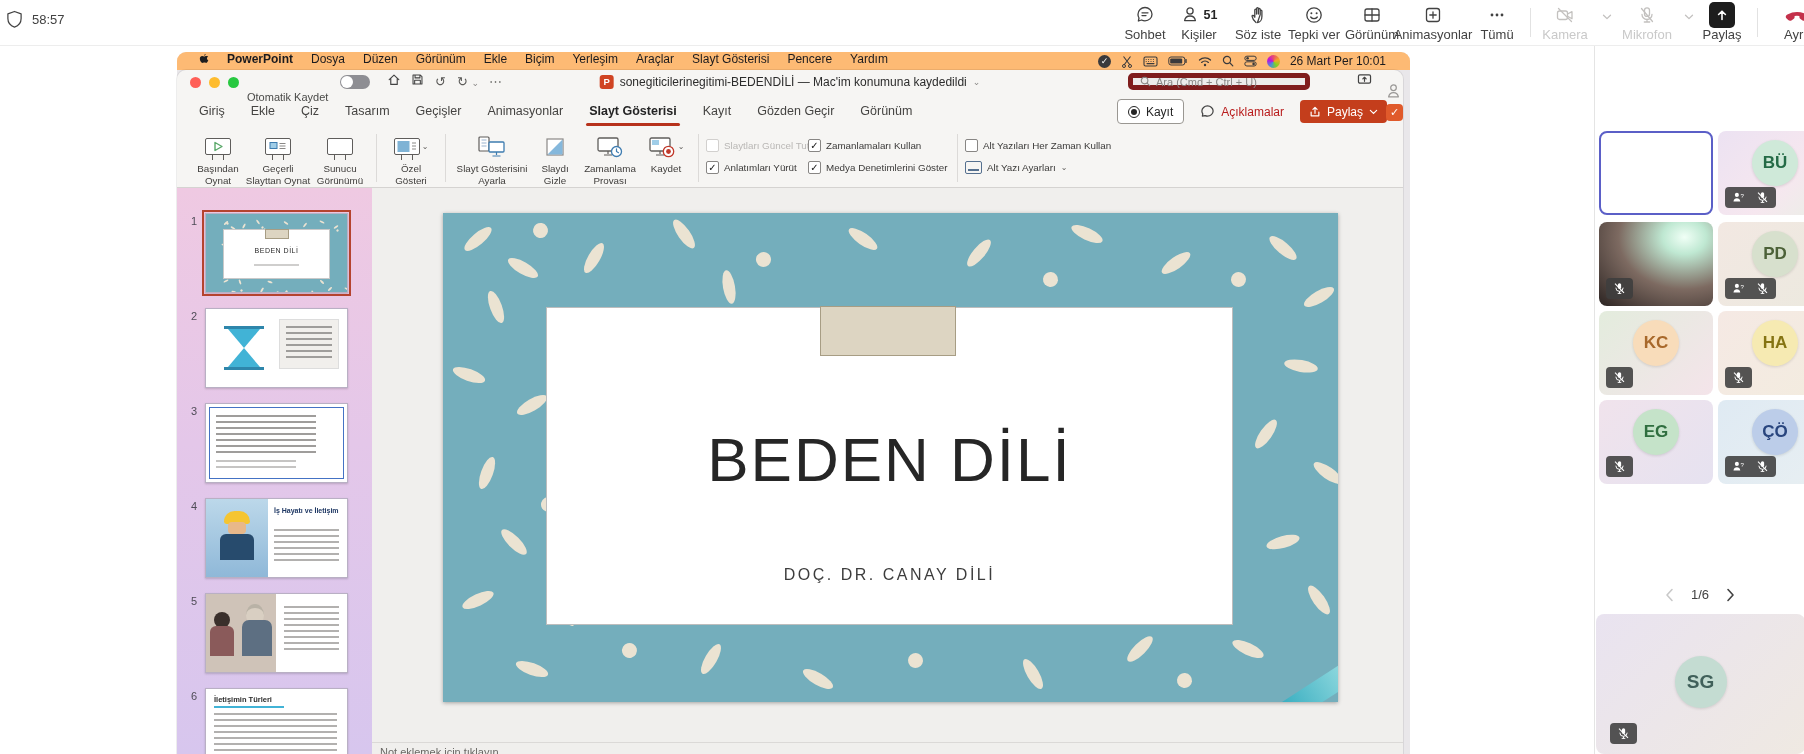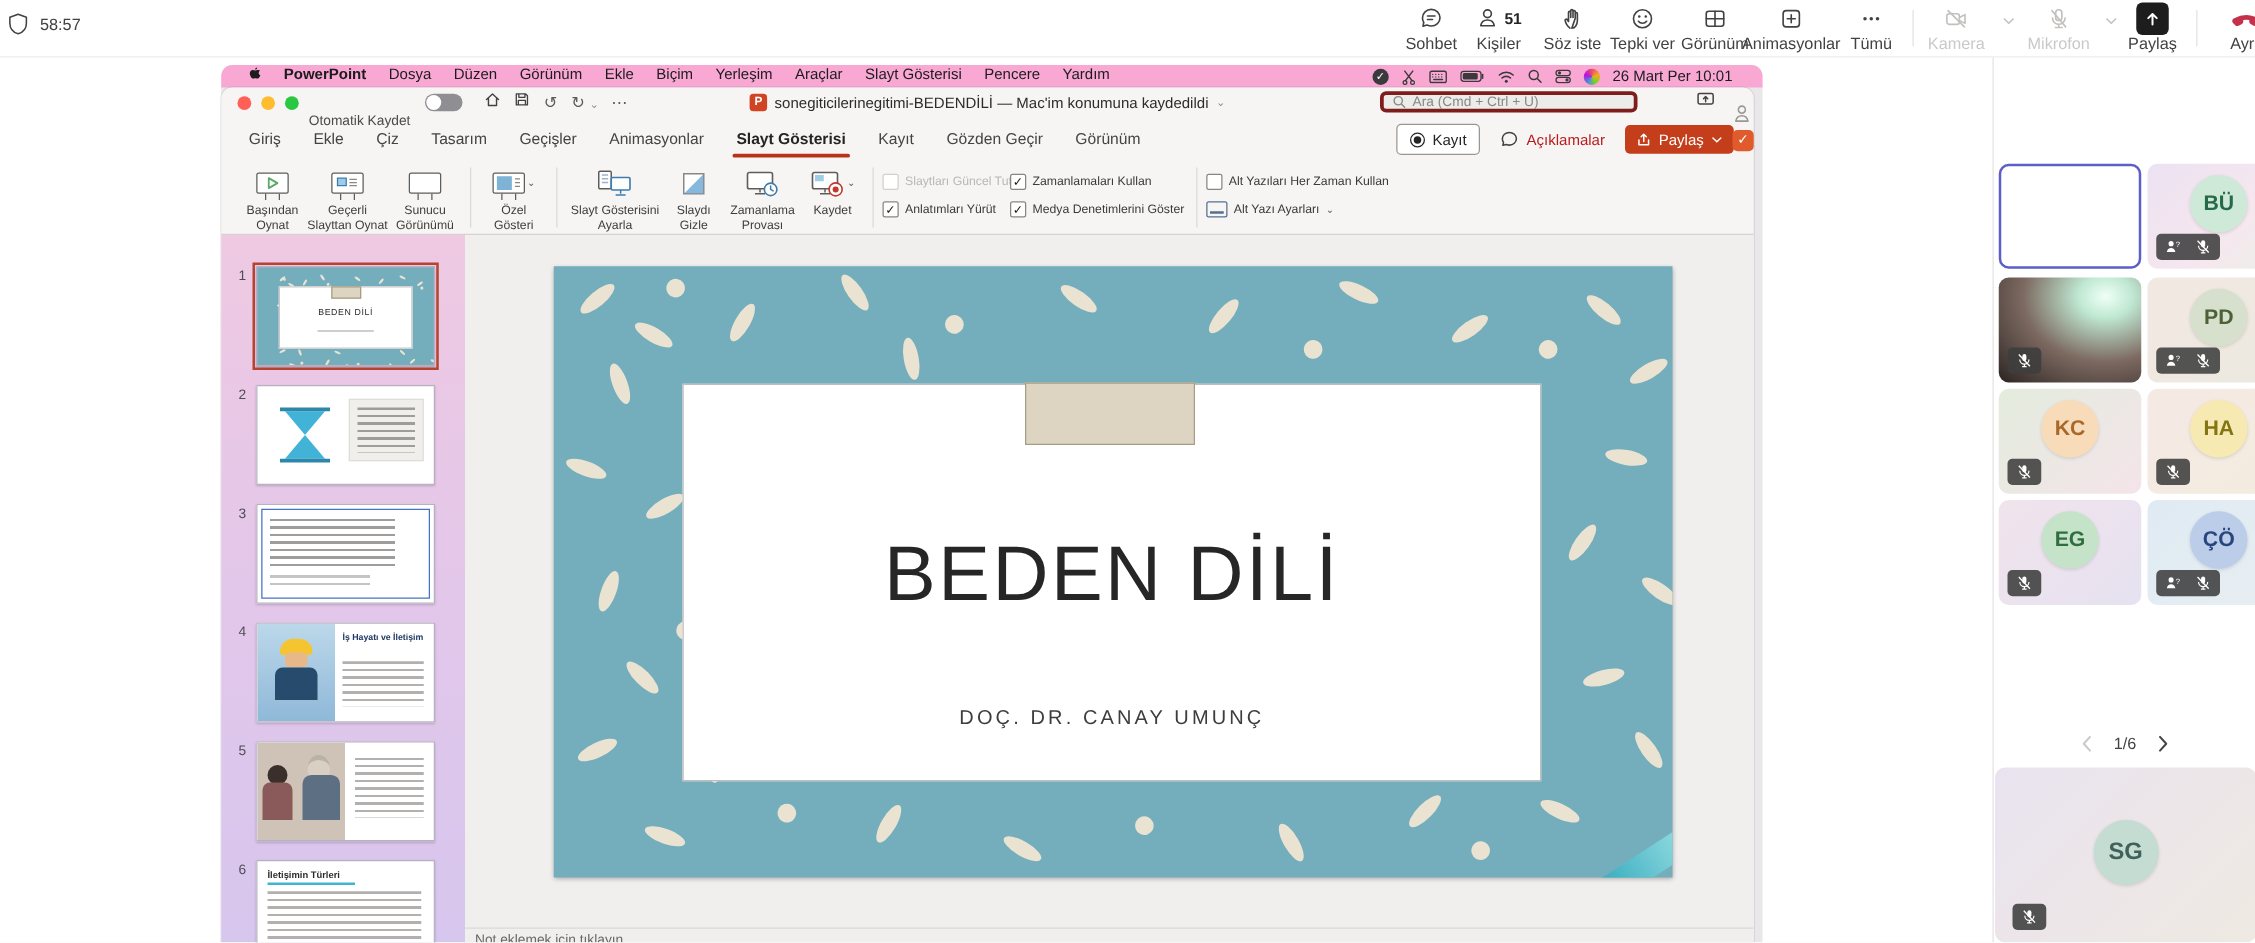--- a/index.html
+++ b/index.html
@@ -16,21 +16,21 @@
   .tbi .ic{height:22px;display:flex;align-items:center;justify-content:center;gap:3px;}
   .tbl{font-size:13px;color:#424242;white-space:nowrap;}
   .tbi.dis .tbl{color:#c9c9c9;}
   .cnt{font-size:12.5px;font-weight:700;color:#242424;}
   .tbsep{position:absolute;top:8px;width:1px;height:29px;background:#e2e2e2;}
   .devchev{position:absolute;top:14px;}
   .sharebox{width:26px;height:26px;background:#1d1d1d;border-radius:5px;display:flex;align-items:center;justify-content:center;}
 
   
   .share{position:absolute;left:177px;top:52px;width:1233px;height:702px;background:#e9e7ea;border-radius:9px 9px 0 0;}
-  .menubar{position:absolute;left:0;top:0;width:1233px;height:18px;background:#f9a8d4;border-radius:9px 9px 0 0;
+  .menubar{position:absolute;left:0;top:0;width:1233px;height:18px;background:#fdba74;border-radius:9px 9px 0 0;
            display:flex;align-items:center;padding:0 0 4px 12px;box-sizing:border-box;font-size:12px;color:#1c1b1e;}
   .mi{padding:0 9px;white-space:nowrap;cursor:default;}
   .mi.app{font-weight:700;}
   .mb-right{position:absolute;right:24px;top:0;height:18px;display:flex;align-items:center;gap:10px;}
   .clock{font-size:12px;font-weight:500;white-space:nowrap;color:#1c1b1e;}
   .sircle{width:13px;height:13px;border-radius:50%;background:conic-gradient(#e94f6b,#f5a623,#7ed321,#4a90d9,#bd10e0,#e94f6b);}
   .shieldck{width:13px;height:13px;border-radius:50%;background:#3a3a3c;color:#fff;font-size:9px;line-height:13px;text-align:center;}
 
   
   .pptwin{position:absolute;left:0;top:18px;width:1226px;height:684px;background:#f6f5f3;border-radius:9px 9px 0 0;
@@ -39,21 +39,21 @@
   .light{width:11px;height:11px;border-radius:50%;}
   .autosave{position:absolute;left:70px;top:21px;font-size:11px;color:#4a4a48;white-space:nowrap;}
   .toggle{position:absolute;left:163px;top:5px;width:30px;height:14px;border-radius:7px;background:#8e8e93;}
   .knob{position:absolute;left:1px;top:1px;width:12px;height:12px;border-radius:50%;background:#fff;}
   .ticon{position:absolute;top:3px;color:#5c5b59;font-size:13px;line-height:18px;}
   .doc-title{position:absolute;left:50%;transform:translateX(-50%);top:5px;display:flex;align-items:center;gap:6px;
              font-size:12px;color:#2c2c2c;white-space:nowrap;}
   .docicon{width:14px;height:14px;background:#d04423;border-radius:3px;color:#fff;font-size:9.5px;font-weight:700;
            text-align:center;line-height:14px;}
   .dchev{color:#8a8886;font-size:9px;}
-  .searchbox{position:absolute;right:93px;top:3px;width:206px;height:17px;background:#ececeb;border:3px solid #7f1d1d;
+  .searchbox{position:absolute;right:93px;top:3px;width:182px;height:17px;background:#ececeb;border:5px solid #7f1d1d;
              border-radius:5px;display:flex;align-items:center;gap:5px;padding:0 7px;font-size:11px;color:#8a8886;box-sizing:border-box;}
 
   .tabsrow{position:absolute;top:24px;left:0;width:1226px;height:33px;display:flex;align-items:center;
            padding-left:22px;gap:26px;font-size:12.5px;color:#454442;box-sizing:border-box;}
   .tab{position:relative;cursor:pointer;white-space:nowrap;}
   .tab.active{font-weight:700;color:#242424;}
   .tab.active::after{content:"";position:absolute;left:-3px;right:-3px;bottom:-8px;height:3px;background:#b7321c;border-radius:2px;}
   .tr-right{position:absolute;right:16px;top:5px;display:flex;align-items:center;gap:16px;}
   .btn-record{display:flex;align-items:center;gap:6px;border:1px solid #9a9792;background:#fff;border-radius:4px;
               height:23px;padding:0 10px;font-size:12px;color:#242424;cursor:pointer;}
@@ -644,21 +644,21 @@
             <div style="position:absolute;left:8px;top:17px;width:70px;height:2px;background:#41b3d6;"></div>
             <div class="tlines" style="position:absolute;left:8px;top:24px;right:10px;height:48px;opacity:.8;"></div>
           </div>
         </div>
 
         <div class="canvas">
           <div class="slide">
             <div class="titlebox">
               <div class="tanrect"></div>
               <div class="stitle">BEDEN DİLİ</div>
-              <div class="ssub">DOÇ. DR. CANAY UMUNÇ</div>
+              <div class="ssub">DOÇ. DR. CANAY DİLİ</div>
             </div>
             <div class="cornerribbon"></div>
           <i class="pl pf" style="left: 2%; top: 4%; transform: rotate(-40deg) scale(1);"></i>
               <i class="pl pf" style="left: 7%; top: 10%; transform: rotate(30deg) scale(1);"></i>
               <i class="pl pf" style="left: 4%; top: 18%; transform: rotate(70deg) scale(1);"></i>
               <i class="pl pd" style="left: 10%; top: 2%; transform: rotate(10deg) scale(1);"></i>
               <i class="pl pf" style="left: 15%; top: 8%; transform: rotate(-60deg) scale(1);"></i>
               <i class="pl pd" style="left: 13%; top: 20%; transform: rotate(40deg) scale(1);"></i>
               <i class="pl pf" style="left: 1%; top: 32%; transform: rotate(20deg) scale(1);"></i>
               <i class="pl pf" style="left: 8%; top: 38%; transform: rotate(-30deg) scale(1);"></i>

